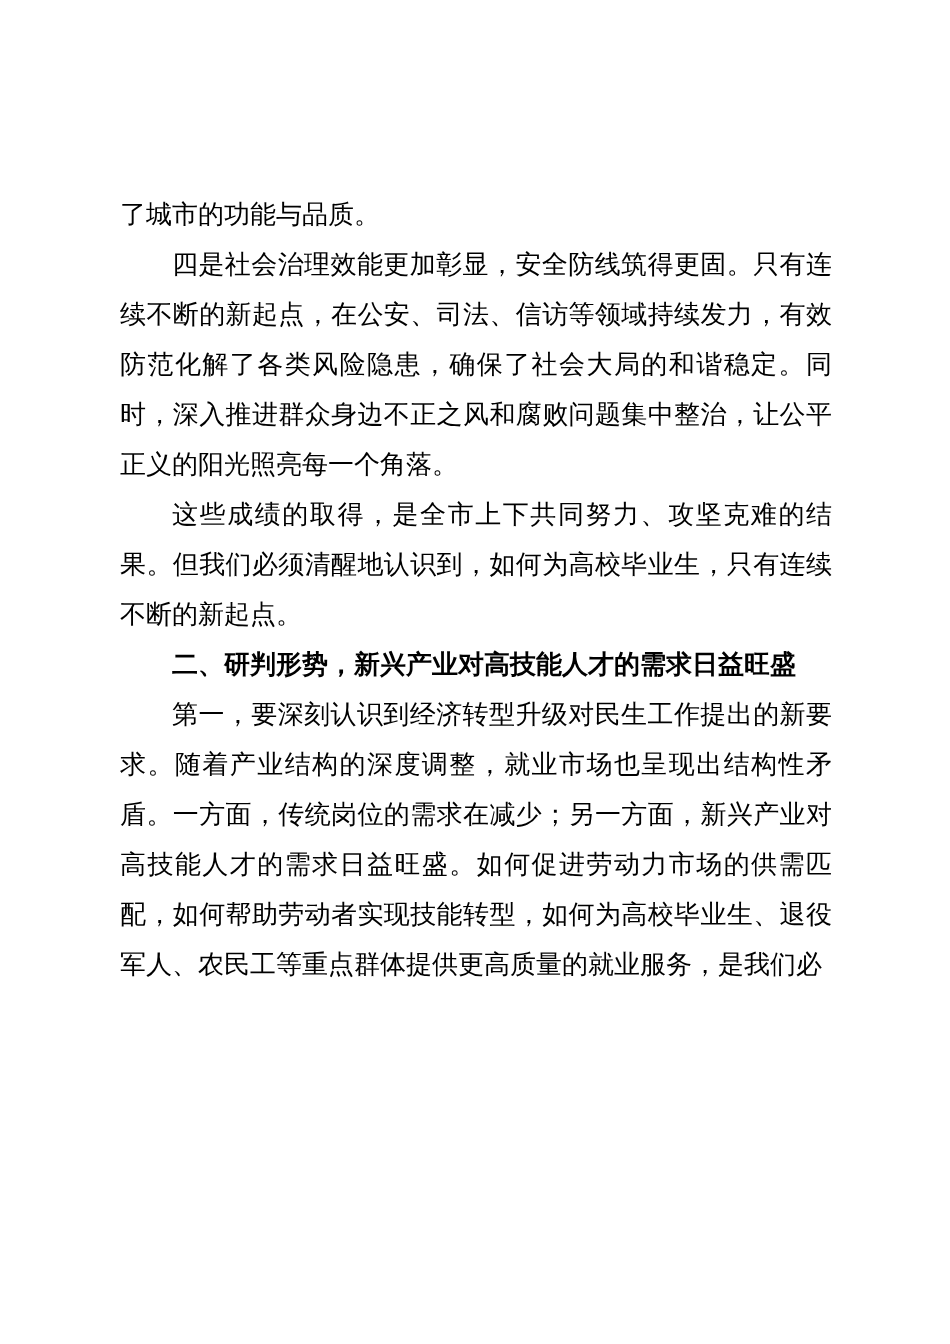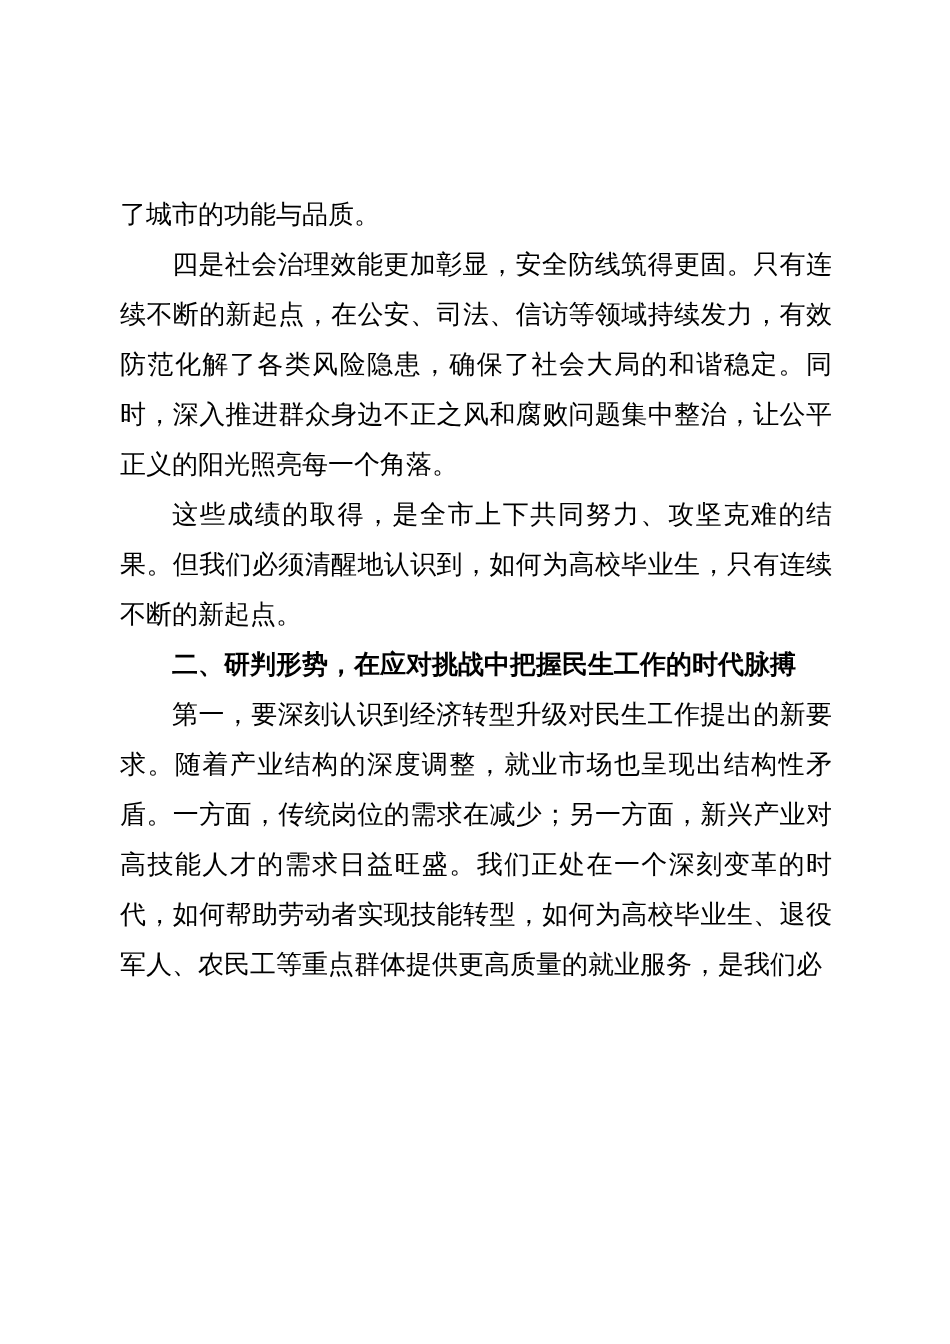--- a/index.html
+++ b/index.html
@@ -45,19 +45,19 @@
 
 <div class="page">
   <div class="doc-body">
 
     <p class="continuation">了城市的功能与品质。</p>
 
     <p class="para">四是社会治理效能更加彰显，安全防线筑得更固。只有连续不断的新起点，在公安、司法、信访等领域持续发力，有效防范化解了各类风险隐患，确保了社会大局的和谐稳定。同时，深入推进群众身边不正之风和腐败问题集中整治，让公平正义的阳光照亮每一个角落。</p>
 
     <p class="para">这些成绩的取得，是全市上下共同努力、攻坚克难的结果。但我们必须清醒地认识到，如何为高校毕业生，只有连续不断的新起点。</p>
 
-    <p class="heading">二、研判形势，在应对挑战中把握民生工作的时代脉搏</p>
+    <p class="heading">二、研判形势，新兴产业对高技能人才的需求日益旺盛</p>
 
 
-    <p class="para">第一，要深刻认识到经济转型升级对民生工作提出的新要求。随着产业结构的深度调整，就业市场也呈现出结构性矛盾。一方面，传统岗位的需求在减少；另一方面，新兴产业对高技能人才的需求日益旺盛。我们正处在一个深刻变革的时代，如何帮助劳动者实现技能转型，如何为高校毕业生、退役军人、农民工等重点群体提供更高质量的就业服务，是我们必</p>
+    <p class="para">第一，要深刻认识到经济转型升级对民生工作提出的新要求。随着产业结构的深度调整，就业市场也呈现出结构性矛盾。一方面，传统岗位的需求在减少；另一方面，新兴产业对高技能人才的需求日益旺盛。如何促进劳动力市场的供需匹配，如何帮助劳动者实现技能转型，如何为高校毕业生、退役军人、农民工等重点群体提供更高质量的就业服务，是我们必</p>
 
   </div>
 </div>
 
 </body></html>

